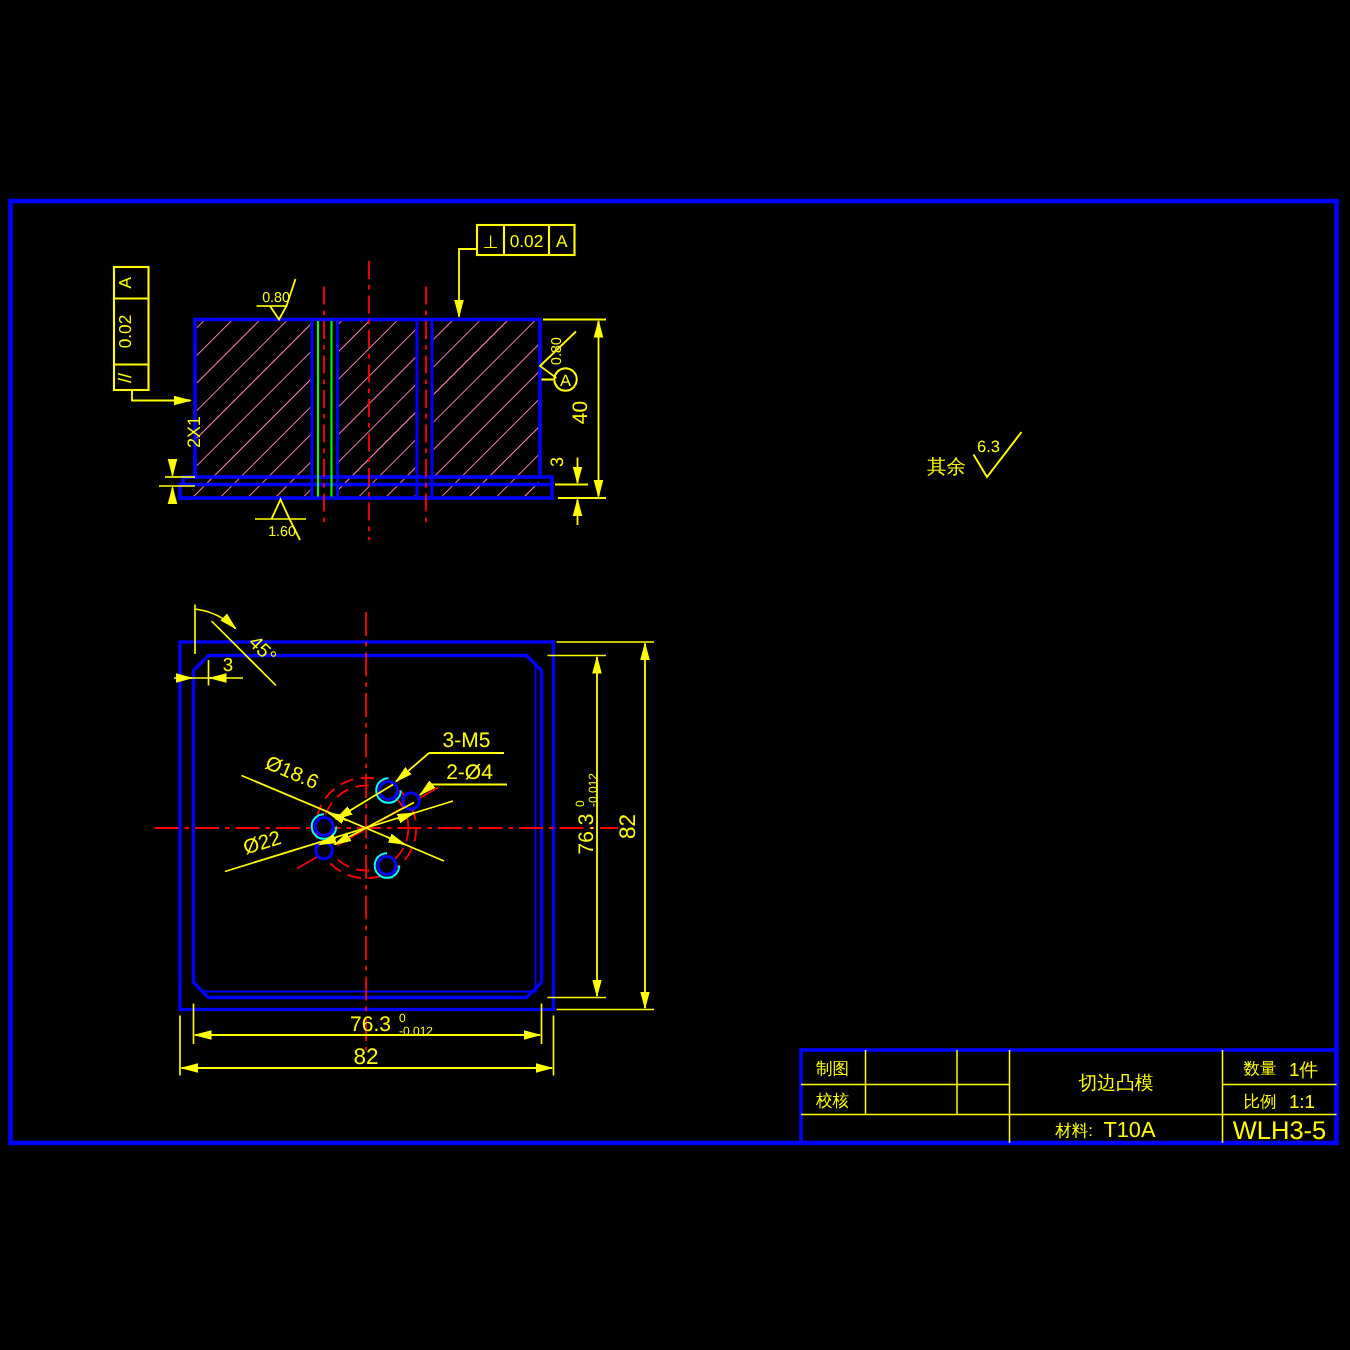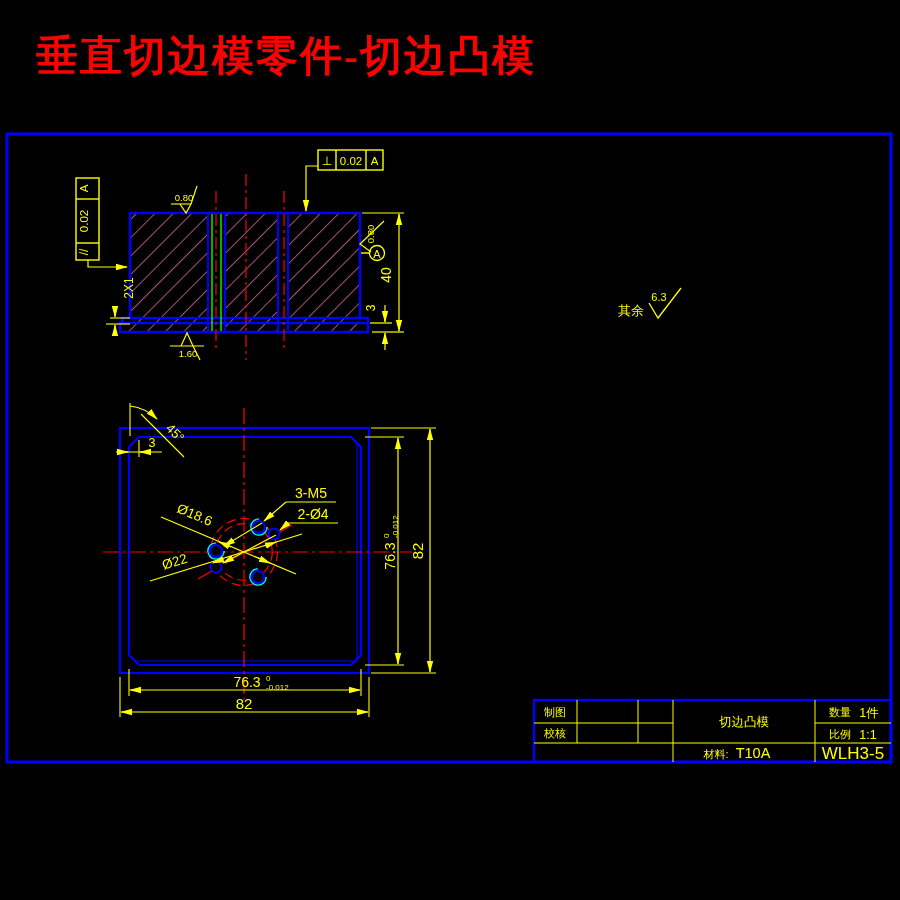--- a/index.html
+++ b/index.html
@@ -7,21 +7,20 @@
           font-family:"Liberation Sans", sans-serif;}
   .page-title{position:absolute;left:36px;top:28px;margin:0;color:#ff0000;
               font-family:"Liberation Serif", serif;font-weight:bold;font-size:42px;
               letter-spacing:2px;white-space:nowrap;}
   svg text{font-family:"Liberation Sans", sans-serif;fill:#ffff00;}
 </style>
 </head>
 <body>
 
 <div class="canvas">
-  <h1 class="page-title">垂直切边模零件-切边凸模</h1>
 
   <svg width="900" height="900" viewBox="0 0 900 900">
     <defs>
       <pattern id="hatch" patternUnits="userSpaceOnUse" width="13" height="13" patternTransform="rotate(45)">
         <line x1="0" y1="0" x2="0" y2="13" stroke="#ff80c0" stroke-width="1.3"></line>
       </pattern>
       <marker id="ar" markerWidth="12" markerHeight="8" refX="11" refY="4" orient="auto" markerUnits="userSpaceOnUse">
         <path d="M0,0.8 L12,4 L0,7.2 Z" fill="#ffff00"></path>
       </marker>
       <marker id="ars" markerWidth="12" markerHeight="8" refX="1" refY="4" orient="auto" markerUnits="userSpaceOnUse">

